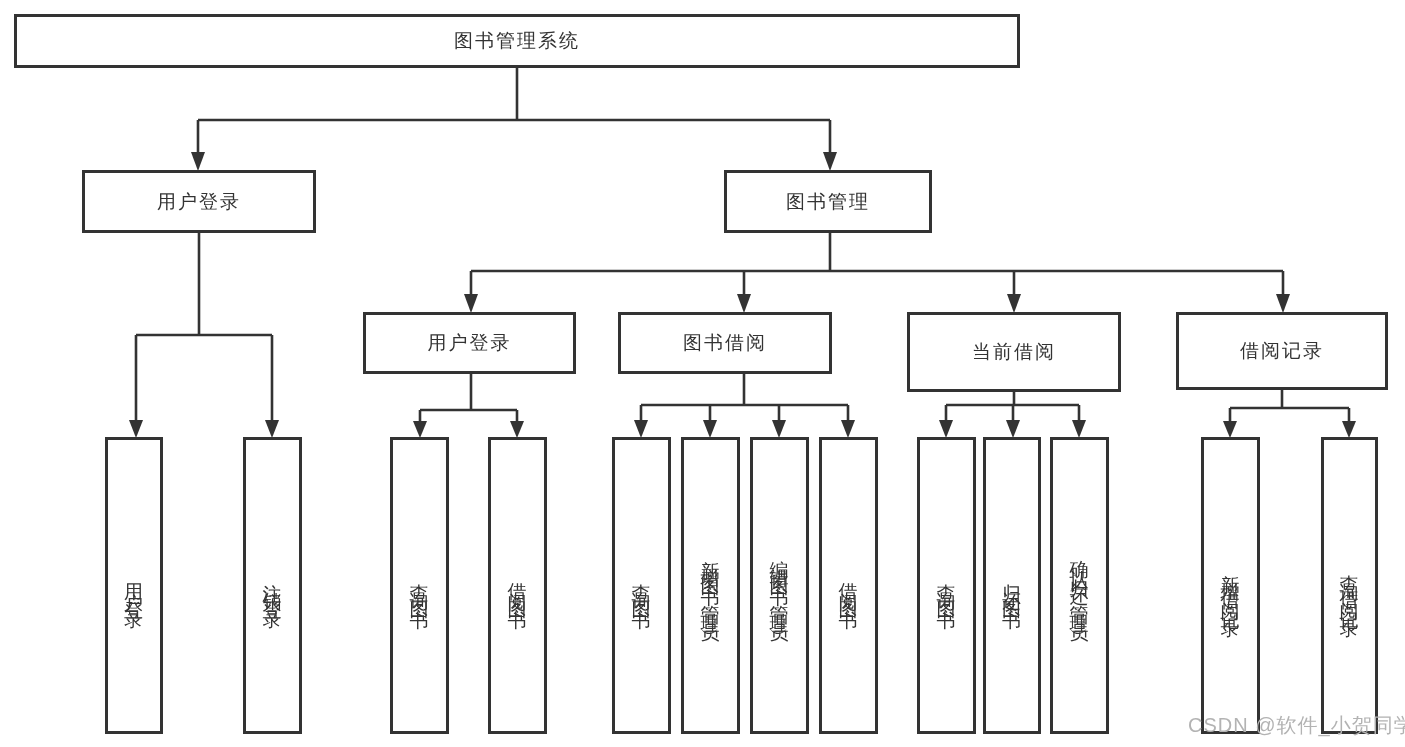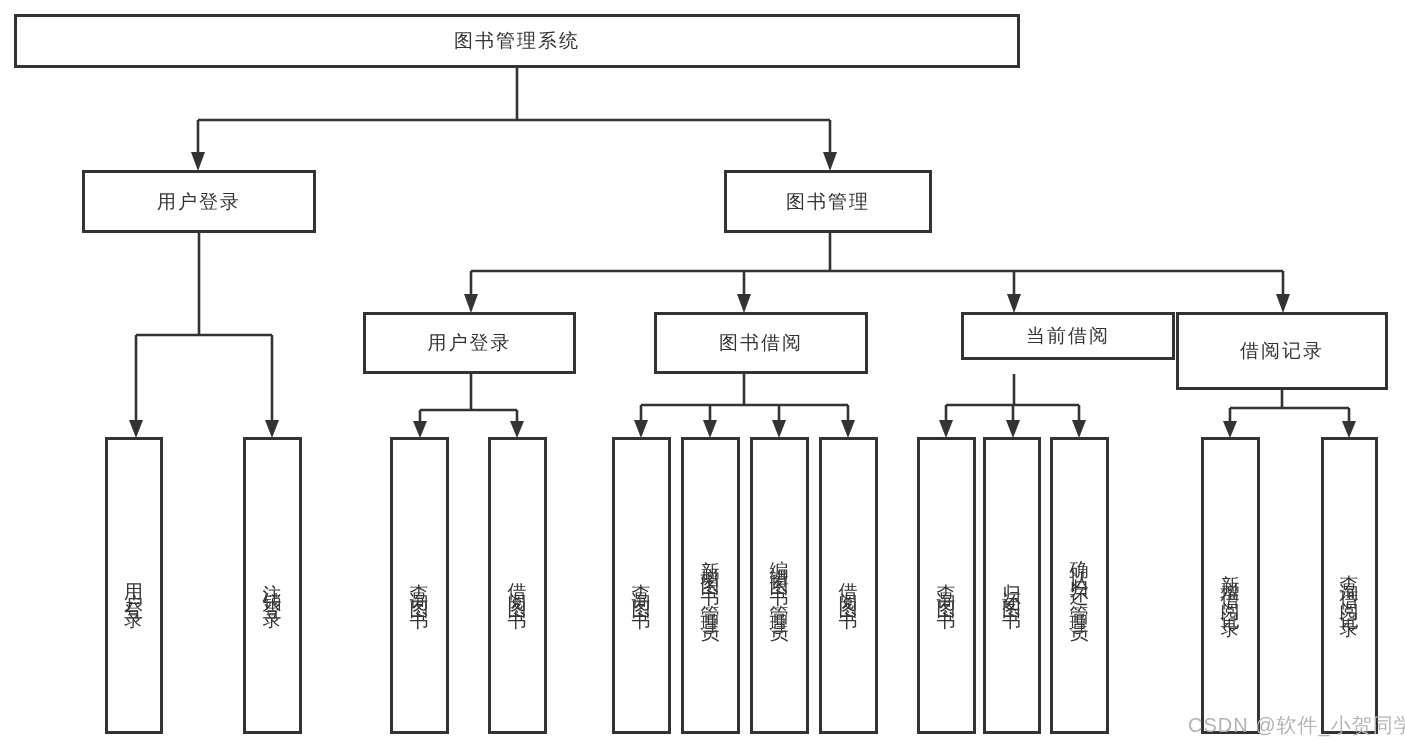--- a/index.html
+++ b/index.html
@@ -107,22 +107,22 @@
     <path d="M1349 408 V423"></path>
       <polygon points="1342,421 1356,421 1349,438"></polygon>
   </svg>
 
   <div class="node h" style="left:14px;top:14px;width:1006px;height:54px">图书管理系统</div>
 
   <div class="node h" style="left:82px;top:170px;width:234px;height:63px">用户登录</div>
   <div class="node h" style="left:724px;top:170px;width:208px;height:63px">图书管理</div>
 
   <div class="node h" style="left:363px;top:312px;width:213px;height:62px">用户登录</div>
-  <div class="node h" style="left:654px;top:312px;width:214px;height:62px">图书借阅</div>
-  <div class="node h" style="left:961px;top:312px;width:214px;height:48px">当前借阅</div>
+  <div class="node h" style="left:618px;top:312px;width:214px;height:62px">图书借阅</div>
+  <div class="node h" style="left:907px;top:312px;width:214px;height:80px">当前借阅</div>
   <div class="node h" style="left:1176px;top:312px;width:212px;height:78px">借阅记录</div>
 
   <div class="node v" style="left:105px;top:437px;width:58px;height:297px">用户登录</div>
   <div class="node v" style="left:243px;top:437px;width:59px;height:297px">注销登录</div>
 
   <div class="node v" style="left:390px;top:437px;width:59px;height:297px">查询图书</div>
   <div class="node v" style="left:488px;top:437px;width:59px;height:297px">借阅图书</div>
 
   <div class="node v" style="left:612px;top:437px;width:59px;height:297px">查询图书</div>
   <div class="node v" style="left:681px;top:437px;width:59px;height:297px">新增图书（管理员）</div>

